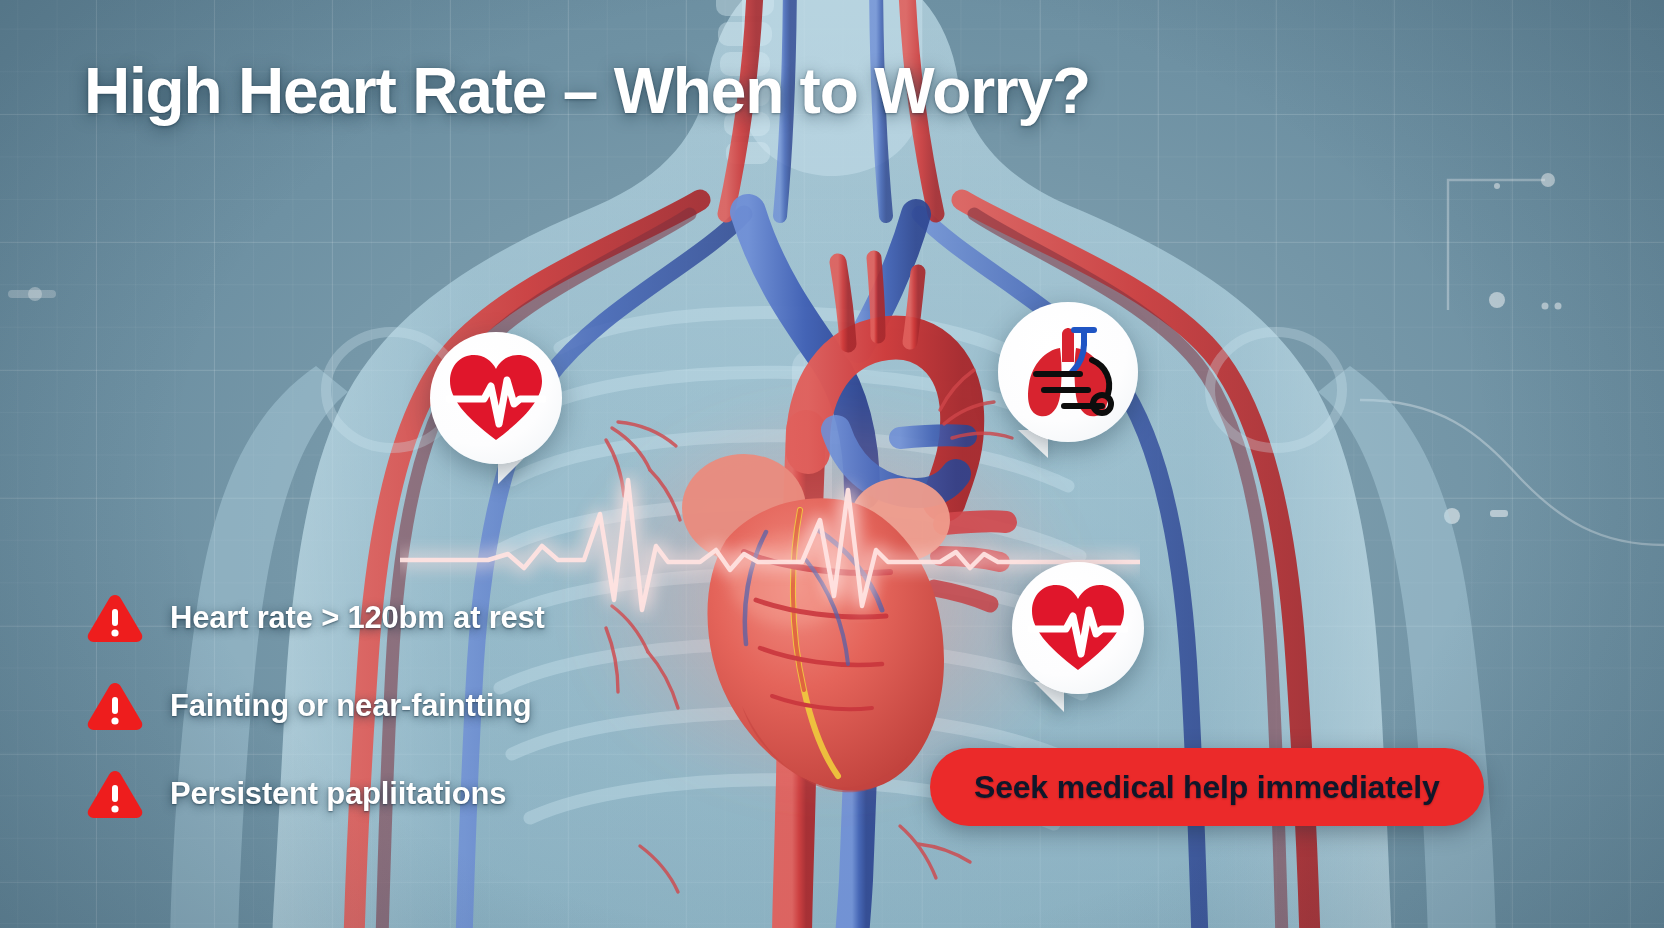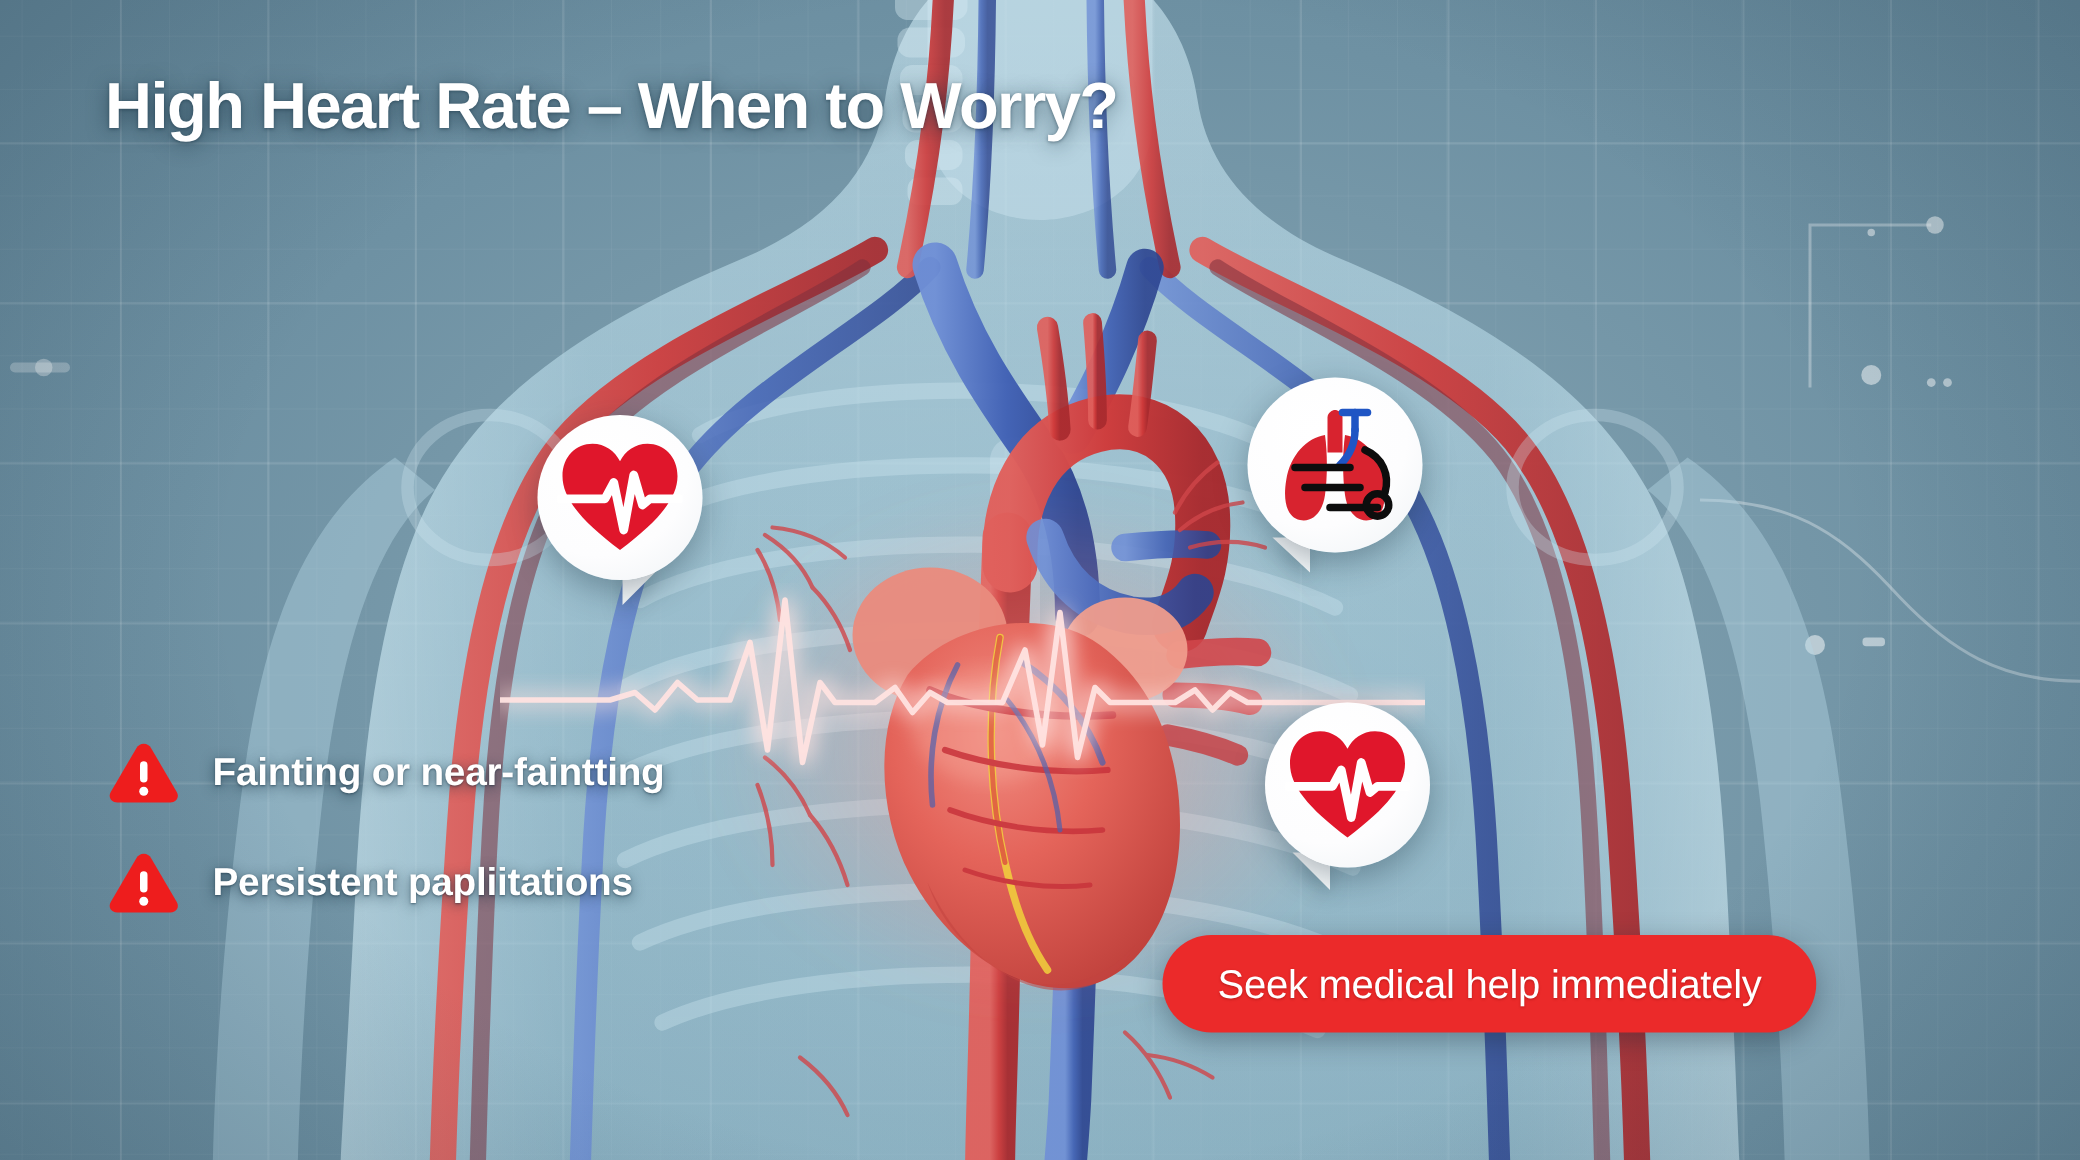--- a/index.html
+++ b/index.html
@@ -50,21 +50,21 @@
   
   .ecg-wrap {
     position:absolute; left:400px; top:450px;
     width:740px; height:190px;
   }
 
   
   .title {
     position:absolute; left:84px; top:58px;
     width:1420px;
-    font-size:52px;
+    font-size:64px;
     font-weight:bold;
     letter-spacing:-1.2px;
     color:#ffffff;
     line-height:1.05;
     text-shadow:0 3px 16px rgba(18,44,60,0.55), 0 1px 3px rgba(18,44,60,0.5);
     white-space:nowrap;
   }
 
   
   .bullets {
@@ -87,21 +87,21 @@
   .cta {
     position:absolute; left:930px; top:748px;
     height:78px;
     padding:0 44px;
     display:flex; align-items:center; justify-content:center;
     background:#eb2a2a;
     border-radius:39px;
     box-shadow:0 6px 22px rgba(24,40,52,0.38);
   }
   .cta-text {
-    font-size:32px; font-weight:normal; color:#ffffff;
+    font-size:32px; font-weight:bold; color:#0f172a;
     letter-spacing:-0.2px; white-space:nowrap;
     text-shadow:0 1px 2px rgba(120,12,12,0.45);
   }
 
   
   .bubble { position:absolute; }
   .bubble .disc {
     position:relative;
     border-radius:50%;
     background:radial-gradient(circle at 38% 32%, #ffffff 0%, #fdfdfe 58%, #eef2f5 100%);
@@ -453,36 +453,44 @@
         <path d="M50 88 C18 64 4 46 4 29 C4 13 15 3 28 3 C38 3 46 9 50 17 C54 9 62 3 72 3 C85 3 96 13 96 29 C96 46 82 64 50 88 Z" fill="#e0162b"></path>
         <path d="M2 47 H30 L38 47 L45 34 L53 72 L61 28 L68 52 L74 47 H98" fill="none" stroke="#ffffff" stroke-width="7" stroke-linecap="round" stroke-linejoin="round"></path>
       </svg>
     </div>
   </div>
 
   <div class="title">High Heart Rate – When to Worry?</div>
 
   <div class="bullets">
 
-
     <div class="bullet">
       <svg class="warn-icon" viewBox="0 0 58 52">
         <path d="M29 3 C31.6 3 33.6 4.4 34.8 6.4 L55.4 41.6 C57.8 45.8 55 50 50.2 50 L7.8 50 C3 50 0.2 45.8 2.6 41.6 L23.2 6.4 C24.4 4.4 26.4 3 29 3 Z" fill="#ee1d1d"></path>
         <rect x="26" y="17" width="6" height="17" rx="3" fill="#ffffff"></rect>
         <circle cx="29" cy="41" r="3.6" fill="#ffffff"></circle>
       </svg>
-      <span class="bullet-text">Fainting or near-faintting</span>
+      <span class="bullet-text">Heart rate &gt; 120bm at rest</span>
     </div>
 
     <div class="bullet">
       <svg class="warn-icon" viewBox="0 0 58 52">
         <path d="M29 3 C31.6 3 33.6 4.4 34.8 6.4 L55.4 41.6 C57.8 45.8 55 50 50.2 50 L7.8 50 C3 50 0.2 45.8 2.6 41.6 L23.2 6.4 C24.4 4.4 26.4 3 29 3 Z" fill="#ee1d1d"></path>
         <rect x="26" y="17" width="6" height="17" rx="3" fill="#ffffff"></rect>
         <circle cx="29" cy="41" r="3.6" fill="#ffffff"></circle>
       </svg>
+      <span class="bullet-text">Fainting or near-faintting</span>
+    </div>
+
+    <div class="bullet">
+      <svg class="warn-icon" viewBox="0 0 58 52">
+        <path d="M29 3 C31.6 3 33.6 4.4 34.8 6.4 L55.4 41.6 C57.8 45.8 55 50 50.2 50 L7.8 50 C3 50 0.2 45.8 2.6 41.6 L23.2 6.4 C24.4 4.4 26.4 3 29 3 Z" fill="#ee1d1d"></path>
+        <rect x="26" y="17" width="6" height="17" rx="3" fill="#ffffff"></rect>
+        <circle cx="29" cy="41" r="3.6" fill="#ffffff"></circle>
+      </svg>
       <span class="bullet-text">Persistent papliitations</span>
     </div>
 
   </div>
 
   <div class="cta">
     <span class="cta-text">Seek medical help immediately</span>
   </div>
 
 </div>

